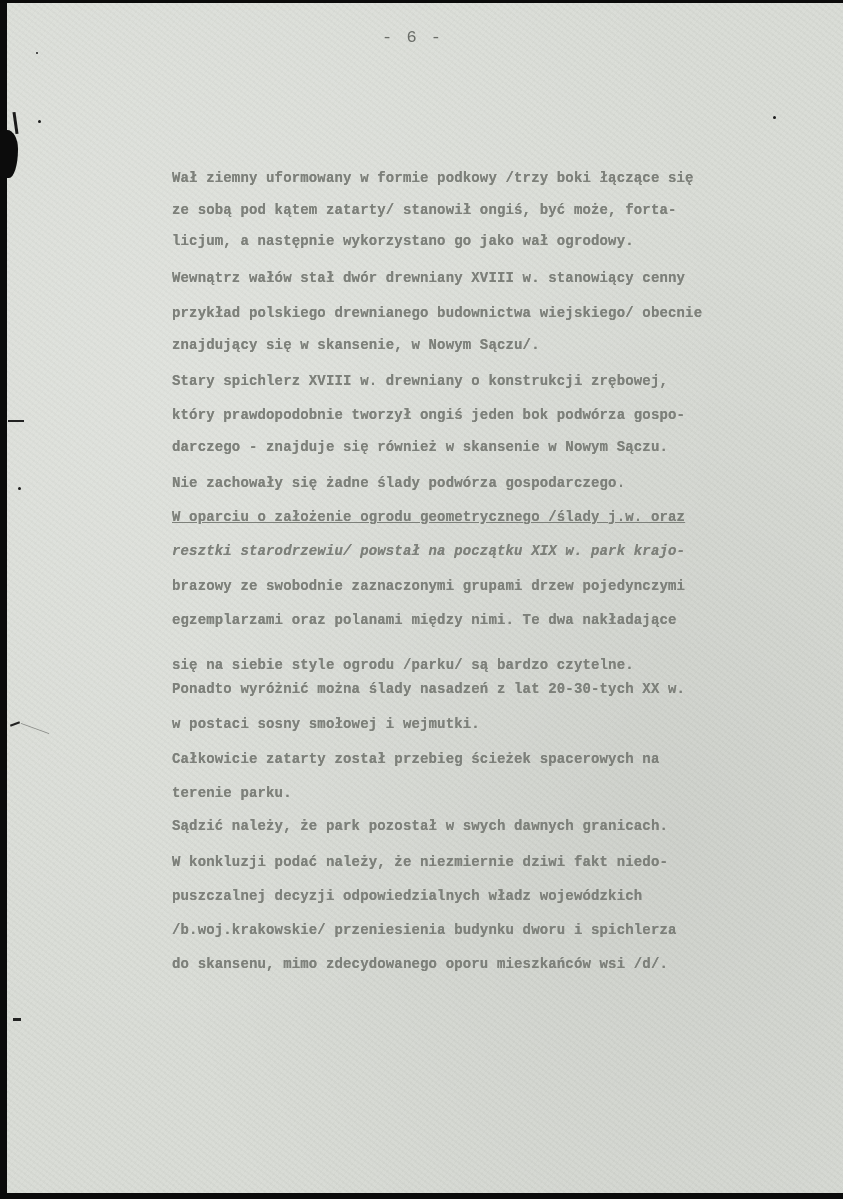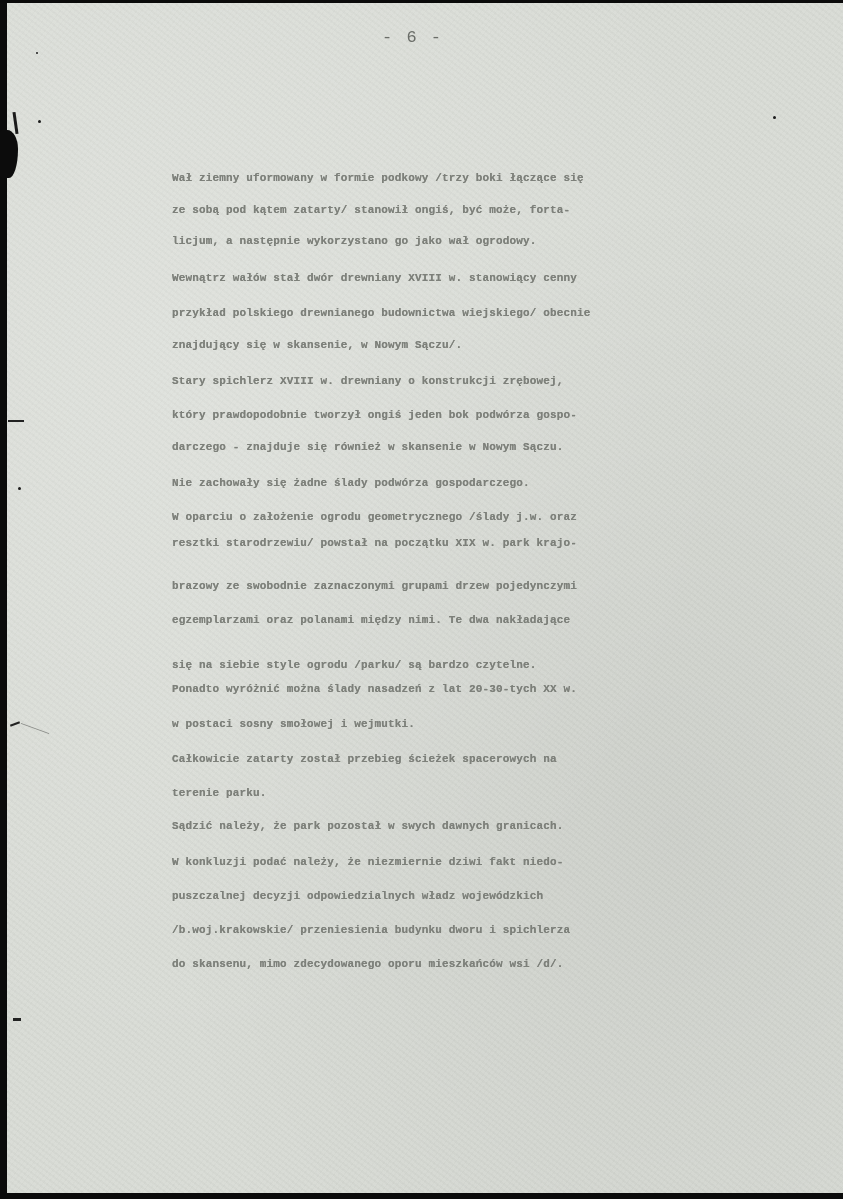--- a/index.html
+++ b/index.html
@@ -41,21 +41,21 @@
       position: absolute;
       left: 172px;
       top: 168px;
       width: 660px;
     }
     .line {
       position: absolute;
       left: 0;
       white-space: pre;
       font-family: "Liberation Mono", "DejaVu Sans Mono", monospace;
-      font-size: 11px;
+      font-size: 14px;
       font-weight: bold;
       color: #7d807a;
       letter-spacing: 0.15px;
       line-height: 20px;
       text-shadow: 0 0 0.6px rgba(90,92,88,0.6);
     }
     .blot {
       position: absolute;
       left: 0px;
       top: 130px;
@@ -122,22 +122,22 @@
     <div class="line" style="top:0px;">Wał ziemny uformowany w formie podkowy /trzy boki łączące się</div>
     <div class="line" style="top:32px;">ze sobą pod kątem zatarty/ stanowił ongiś, być może, forta-</div>
     <div class="line" style="top:63px;">licjum, a następnie wykorzystano go jako wał ogrodowy.</div>
     <div class="line" style="top:100px;">Wewnątrz wałów stał dwór drewniany XVIII w. stanowiący cenny</div>
     <div class="line" style="top:135px;">przykład polskiego drewnianego budownictwa wiejskiego/ obecnie</div>
     <div class="line" style="top:167px;">znajdujący się w skansenie, w Nowym Sączu/.</div>
     <div class="line" style="top:203px;">Stary spichlerz XVIII w. drewniany o konstrukcji zrębowej,</div>
     <div class="line" style="top:237px;text-align:center;">który prawdopodobnie tworzył ongiś jeden bok podwórza gospo-</div>
     <div class="line" style="top:269px;">darczego - znajduje się również w skansenie w Nowym Sączu.</div>
     <div class="line" style="top:305px;">Nie zachowały się żadne ślady podwórza gospodarczego.</div>
-    <div class="line" style="top:339px;">W oparciu o założenie ogrodu geometrycznego /ślady j.w. oraz</div>
-    <div class="line" style="top:365px;">resztki starodrzewiu/ powstał na początku XIX w. park krajo-</div>
+    <div class="line" style="top:339px;text-decoration:underline;">W oparciu o założenie ogrodu geometrycznego /ślady j.w. oraz</div>
+    <div class="line" style="top:373px;font-style:italic;">resztki starodrzewiu/ powstał na początku XIX w. park krajo-</div>
     <div class="line" style="top:408px;">brazowy ze swobodnie zaznaczonymi grupami drzew pojedynczymi</div>
     <div class="line" style="top:442px;">egzemplarzami oraz polanami między nimi. Te dwa nakładające</div>
     <div class="line" style="top:476px;margin-top:11px;">się na siebie style ogrodu /parku/ są bardzo czytelne.</div>
     <div class="line" style="top:511px;">Ponadto wyróżnić można ślady nasadzeń z lat 20-30-tych XX w.</div>
     <div class="line" style="top:534px;margin-top:12px;">w postaci sosny smołowej i wejmutki.</div>
     <div class="line" style="top:581px;">Całkowicie zatarty został przebieg ścieżek spacerowych na</div>
     <div class="line" style="top:615px;">terenie parku.</div>
     <div class="line" style="top:648px;font-family:Liberation Mono, monospace;">Sądzić należy, że park pozostał w swych dawnych granicach.</div>
     <div class="line" style="top:684px;">W konkluzji podać należy, że niezmiernie dziwi fakt niedo-</div>
     <div class="line" style="top:718px;">puszczalnej decyzji odpowiedzialnych władz wojewódzkich</div>

